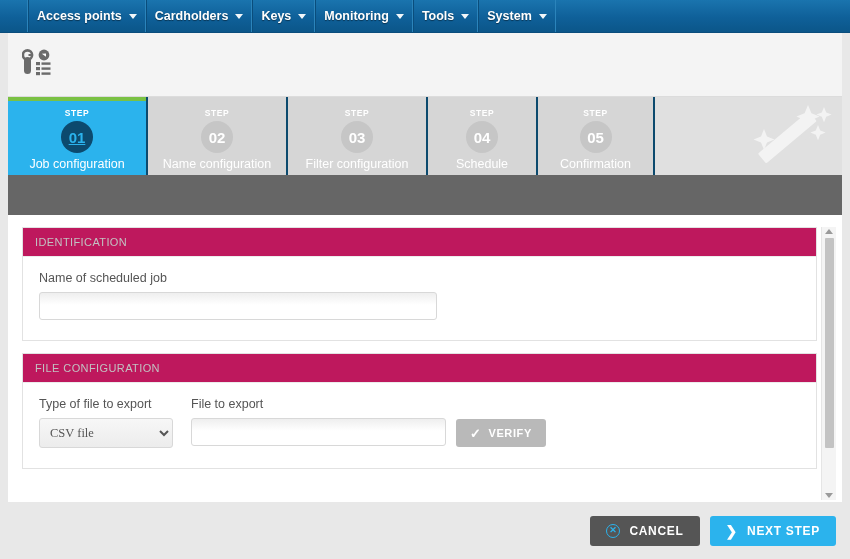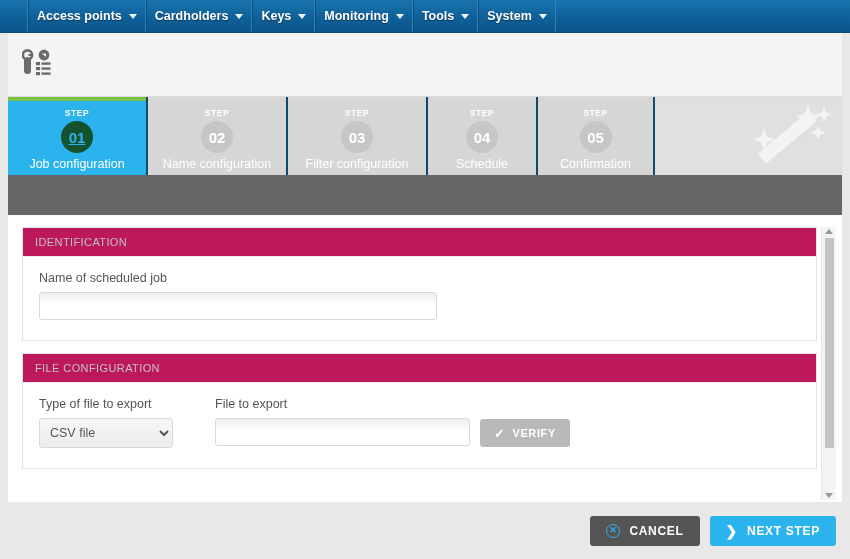--- a/index.html
+++ b/index.html
@@ -66,21 +66,21 @@
     font-size: 8.5px; font-weight: bold; color: #ffffff;
     letter-spacing: .6px; margin-top: 3px;
   }
   .step-num {
     width: 32px; height: 32px; border-radius: 50%;
     background: #c6c6c6; color: #ffffff;
     font-size: 15px; font-weight: bold;
     display: flex; align-items: center; justify-content: center;
     margin-top: 3px;
   }
-  .step.active .step-num { background: #14532d; color: #2bb3ed; text-decoration: underline; }
+  .step.active .step-num { background: #0c4a6e; color: #2bb3ed; text-decoration: underline; }
   .step-label {
     font-size: 12.5px; color: #ffffff; margin-top: 4px;
     white-space: nowrap;
   }
   .wizard-tail {
     flex: 1; background: #e0e0e0; position: relative; overflow: hidden;
   }
   .wand { position: absolute; right: 10px; top: 6px; opacity: .62; }
 
   
@@ -109,26 +109,26 @@
   .field-label {
     font-size: 12.5px; color: #555555; margin-bottom: 7px;
   }
   .text-input {
     width: 398px; height: 28px;
     border: 1px solid #d8d8d8; border-radius: 3px;
     background: linear-gradient(to bottom, #eeeeee 0%, #ffffff 45%);
     font-family: "Liberation Sans", sans-serif; font-size: 12.5px;
     color: #444; padding: 0 8px; outline: none;
   }
-  .row { display: flex; gap: 42px; align-items: flex-start; }
+  .row { display: flex; gap: 18px; align-items: flex-start; }
   .select-box {
     width: 134px; height: 30px;
     border: 1px solid #d8d8d8; border-radius: 3px;
     background: linear-gradient(to bottom, #f7f7f7 0%, #ececec 100%);
-    font-family: Liberation Sans, sans-serif; font-size: 12.5px;
+    font-family: Liberation Serif, serif; font-size: 12.5px;
     color: #555; padding: 0 6px; outline: none;
   }
   .file-input { width: 255px; height: 28px; }
   .verify-btn {
     height: 28px; padding: 0 14px; border: none; border-radius: 3px;
     background: #b9b9b9; color: #ffffff;
     font-family: "Liberation Sans", sans-serif;
     font-size: 11px; font-weight: bold; letter-spacing: .6px;
     display: inline-flex; align-items: center; gap: 7px;
     cursor: default; margin-top: 1px;

